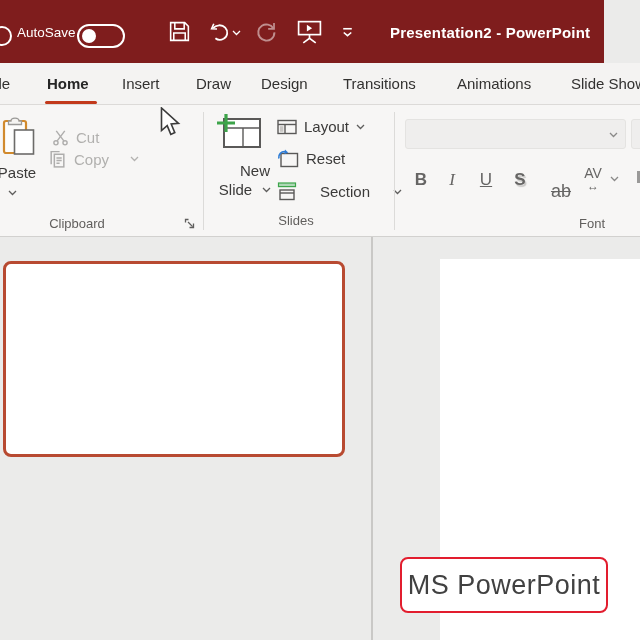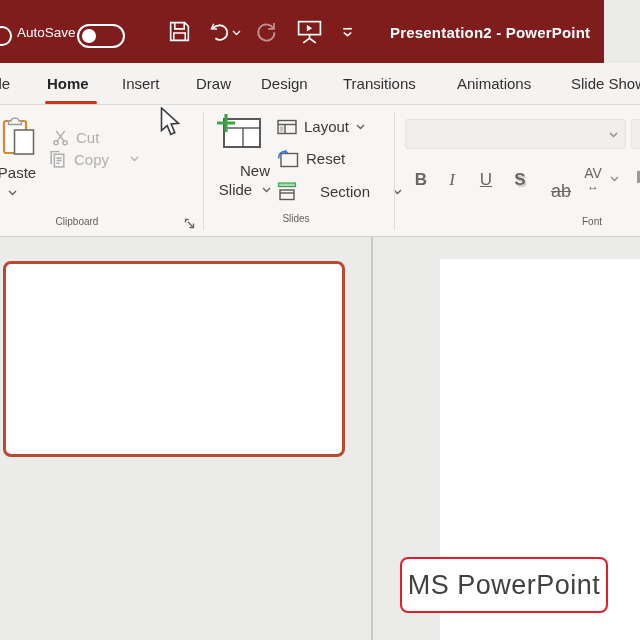--- a/index.html
+++ b/index.html
@@ -20,21 +20,21 @@
   .doc-title{left:390px;top:24px;font-size:15px;font-weight:bold;color:#fff;letter-spacing:.2px;}
   
   .tabrow{left:0;top:63px;width:640px;height:42px;background:#f4f3f2;border-bottom:1px solid #dcdad8;box-sizing:border-box;}
   .tab{position:absolute;top:0;height:42px;line-height:42px;font-size:15px;color:#323130;white-space:nowrap;cursor:default;}
   .tab.active{font-weight:bold;color:#262626;}
   .tab-underline{left:45px;top:38px;width:52px;height:3px;background:#c2391b;border-radius:2px;}
   
   .ribbon{left:0;top:105px;width:640px;height:132px;background:#f7f6f5;border-bottom:1px solid #d2d1cf;box-sizing:border-box;}
   .lbl{font-size:15px;color:#3b3a39;white-space:nowrap;}
   .dis{color:#b1b0ae;}
-  .glabel{font-size:10px;color:#605e5c;text-align:center;white-space:nowrap;}
+  .glabel{font-size:13px;color:#605e5c;text-align:center;white-space:nowrap;}
   .vsep{width:1px;background:#dcdbd9;top:7px;height:118px;}
   .combo{background:#efeeed;border:1px solid #e4e3e1;border-radius:3px;box-sizing:border-box;}
   .fontbtn{font-size:17px;color:#666564;text-align:center;line-height:24px;}
   .row{display:flex;align-items:center;gap:7px;}
   
   .workspace{left:0;top:237px;width:640px;height:403px;background:#ebebea;}
   .thumb{left:3px;top:24px;width:342px;height:196px;background:#fff;border:3px solid #b84a31;border-radius:8px;box-sizing:border-box;}
   .divider{left:371px;top:0;width:2px;height:403px;background:#c9c8c6;}
   .canvas{left:440px;top:22px;width:200px;height:381px;background:#fff;}
   .annotation{left:400px;top:320px;width:208px;height:56px;background:#fff;border:2px solid #e21d2e;border-radius:8px;box-sizing:border-box;

